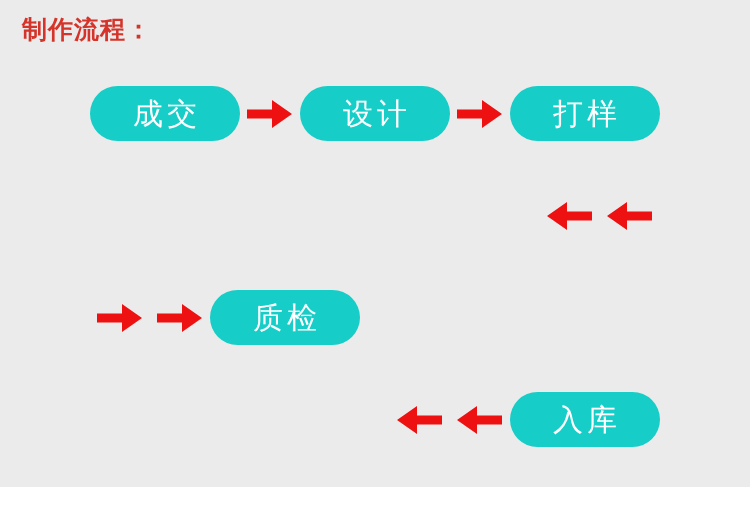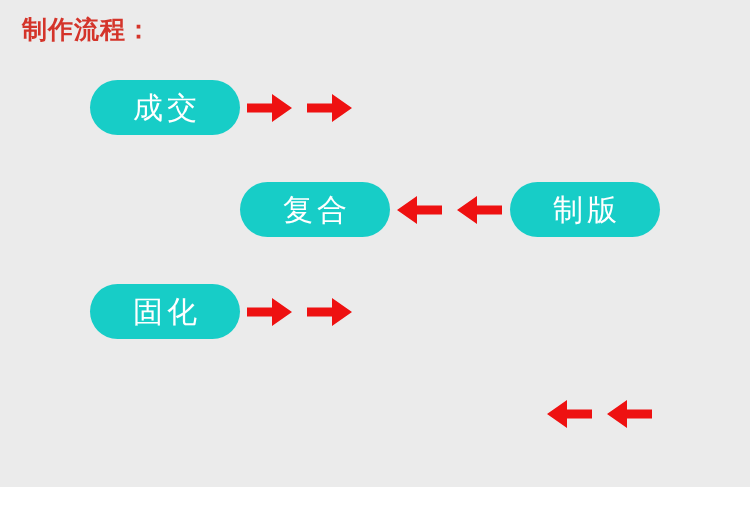--- a/index.html
+++ b/index.html
@@ -37,21 +37,21 @@
     font-weight: bold;
     letter-spacing: 1px;
     color: #d4342a;
     line-height: 1;
     white-space: nowrap;
   }
 
   #flow {
     position: absolute;
     left: 90px;
-    top: 80px;
+    top: 86px;
     width: 570px;
   }
 
   .flow-row {
     position: relative;
     height: 55px;
     margin-bottom: 47px;
     display: flex;
     flex-direction: row;
     align-items: center;
@@ -99,57 +99,58 @@
 
     <div id="flow">
 
       <div class="flow-row">
         <div class="node">成交</div>
         <div class="arrow">
           <svg width="46" height="32" viewBox="0 0 46 32" aria-hidden="true">
             <path d="M0 11.5 H25 V2 L45 16 L25 30 V20.5 H0 Z" fill="#ee1111"></path>
           </svg>
         </div>
+        <div class="node">设计</div>
         <div class="arrow">
           <svg width="46" height="32" viewBox="0 0 46 32" aria-hidden="true">
             <path d="M0 11.5 H25 V2 L45 16 L25 30 V20.5 H0 Z" fill="#ee1111"></path>
           </svg>
         </div>
+        <div class="node">打样</div>
       </div>
 
       <div class="flow-row rtl">
-        <div class="node">制版</div>
         <div class="arrow">
           <svg width="46" height="32" viewBox="0 0 46 32" aria-hidden="true">
             <path d="M45 11.5 H20 V2 L0 16 L20 30 V20.5 H45 Z" fill="#ee1111"></path>
           </svg>
         </div>
         <div class="arrow">
           <svg width="46" height="32" viewBox="0 0 46 32" aria-hidden="true">
             <path d="M45 11.5 H20 V2 L0 16 L20 30 V20.5 H45 Z" fill="#ee1111"></path>
           </svg>
         </div>
-        <div class="node">复合</div>
       </div>
 
       <div class="flow-row">
-        <div class="node">固化</div>
         <div class="arrow">
           <svg width="46" height="32" viewBox="0 0 46 32" aria-hidden="true">
             <path d="M0 11.5 H25 V2 L45 16 L25 30 V20.5 H0 Z" fill="#ee1111"></path>
           </svg>
         </div>
         <div class="arrow">
           <svg width="46" height="32" viewBox="0 0 46 32" aria-hidden="true">
             <path d="M0 11.5 H25 V2 L45 16 L25 30 V20.5 H0 Z" fill="#ee1111"></path>
           </svg>
         </div>
+        <div class="node">质检</div>
       </div>
 
       <div class="flow-row rtl">
+        <div class="node">入库</div>
         <div class="arrow">
           <svg width="46" height="32" viewBox="0 0 46 32" aria-hidden="true">
             <path d="M45 11.5 H20 V2 L0 16 L20 30 V20.5 H45 Z" fill="#ee1111"></path>
           </svg>
         </div>
         <div class="arrow">
           <svg width="46" height="32" viewBox="0 0 46 32" aria-hidden="true">
             <path d="M45 11.5 H20 V2 L0 16 L20 30 V20.5 H45 Z" fill="#ee1111"></path>
           </svg>
         </div>

